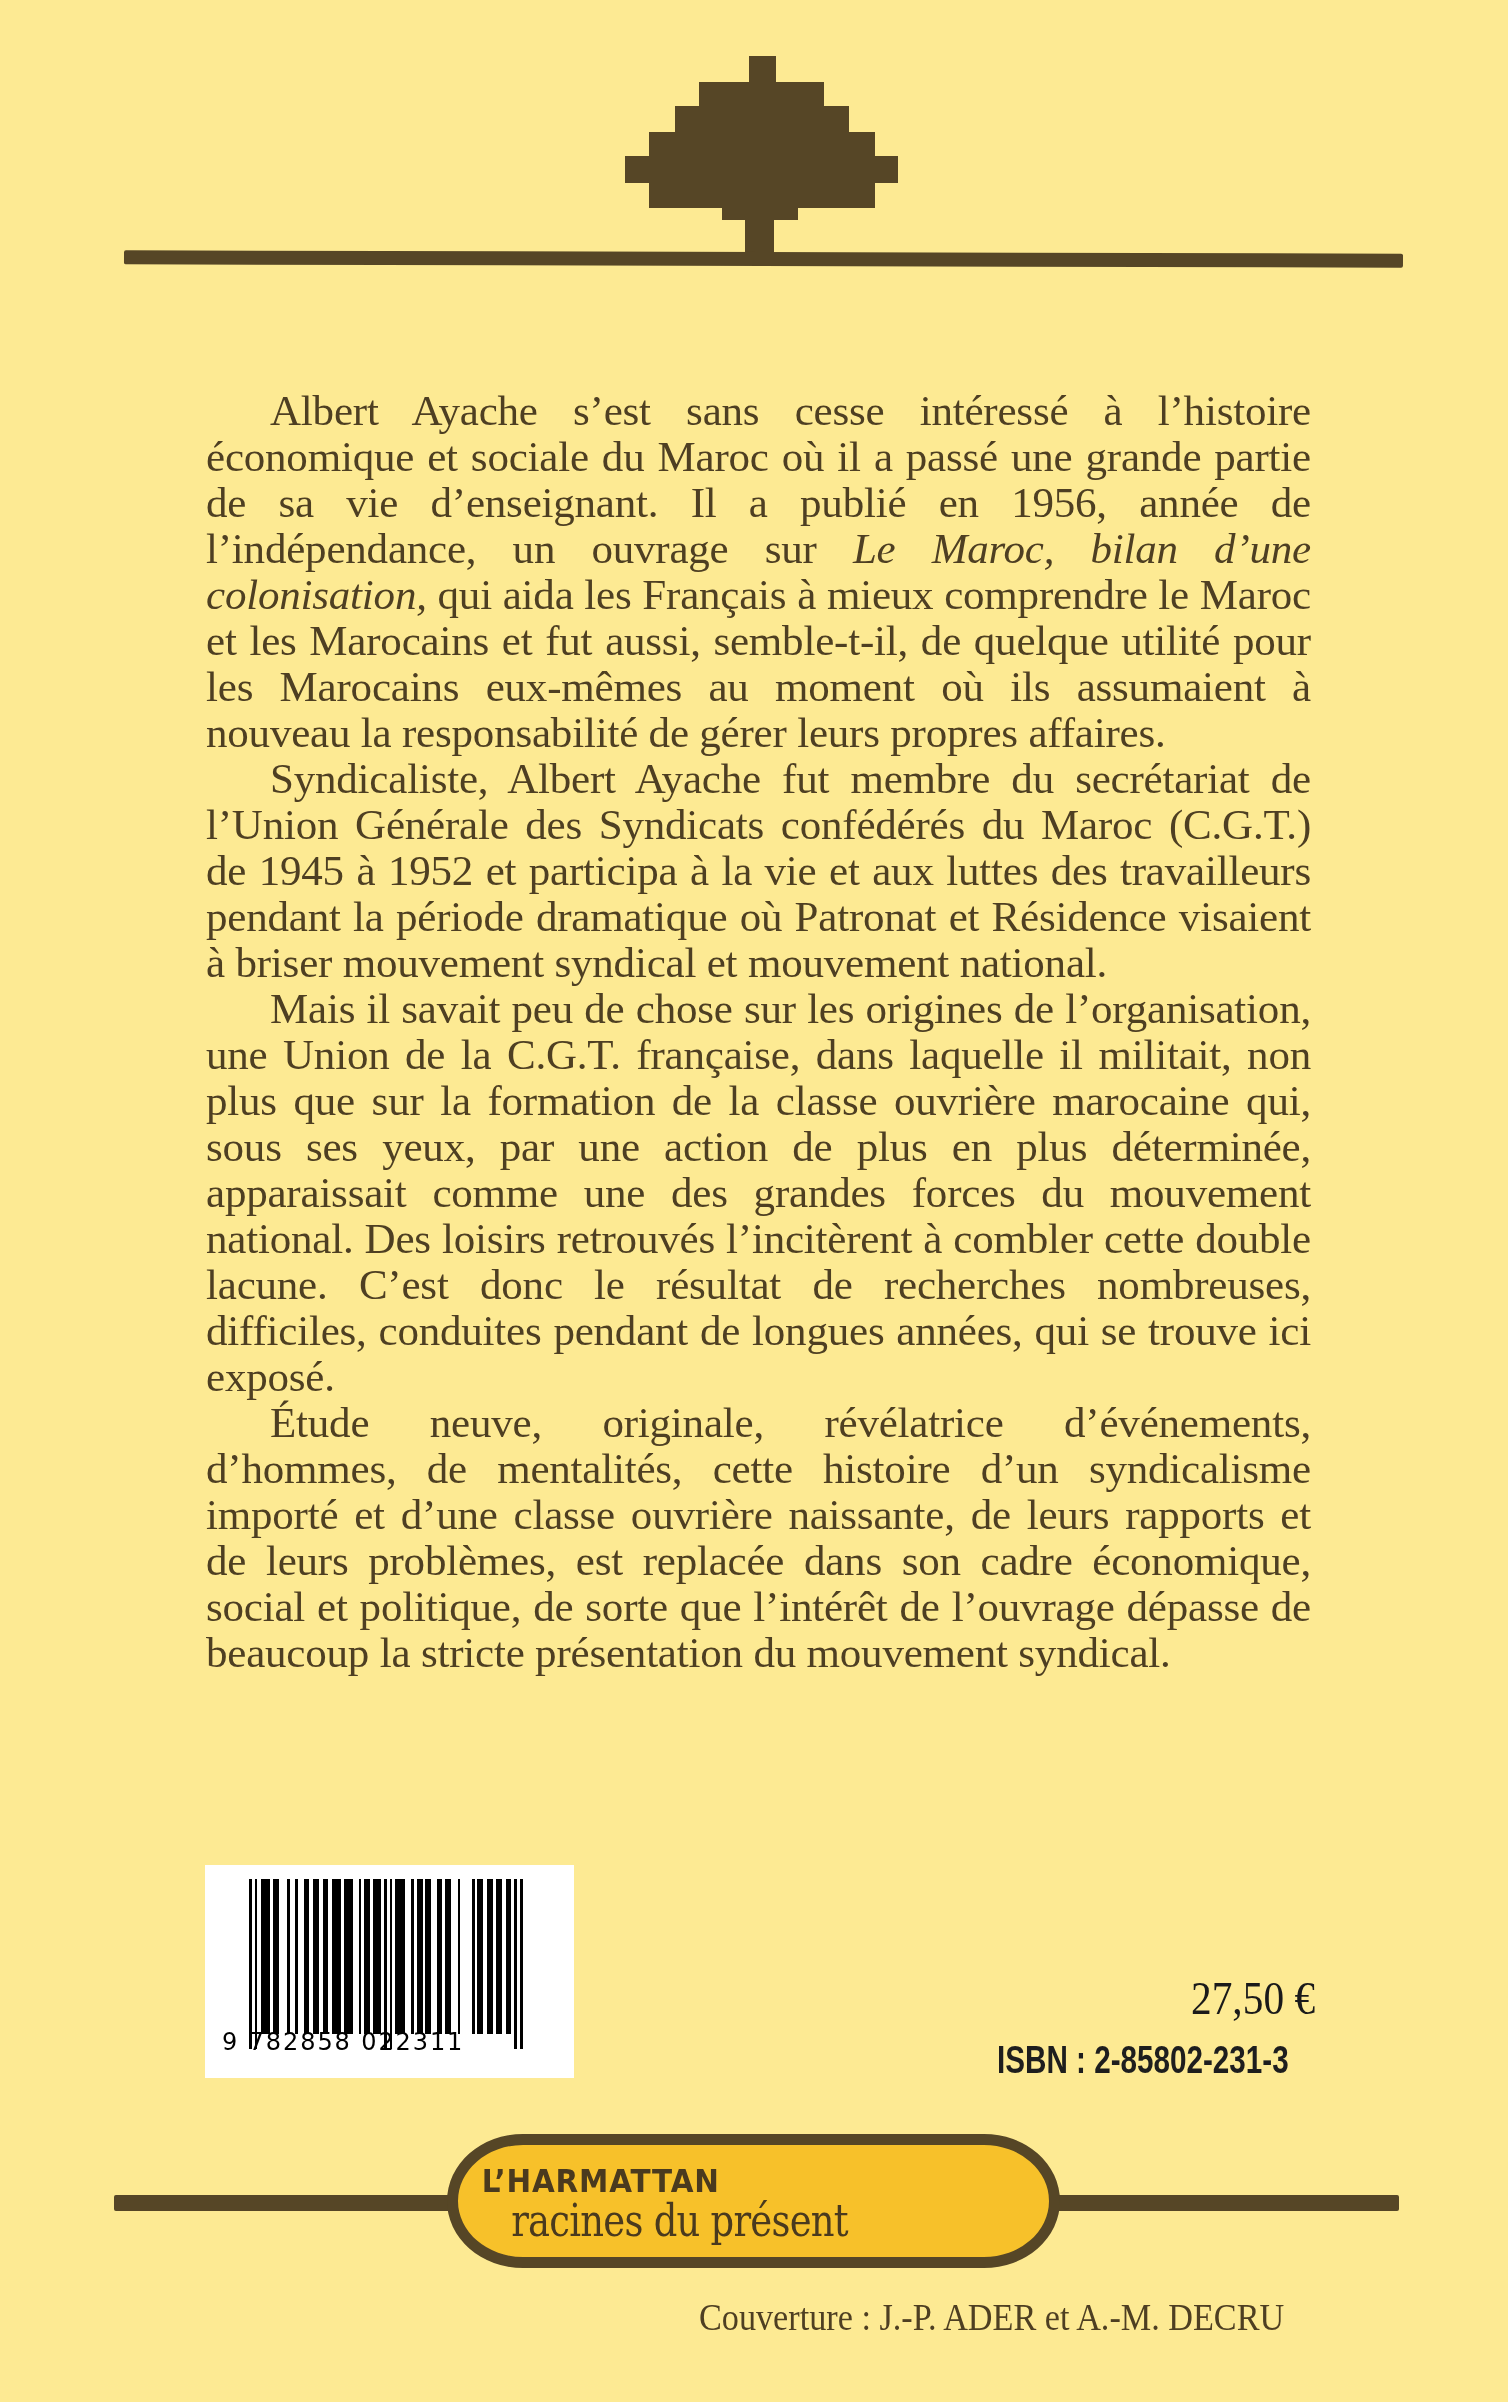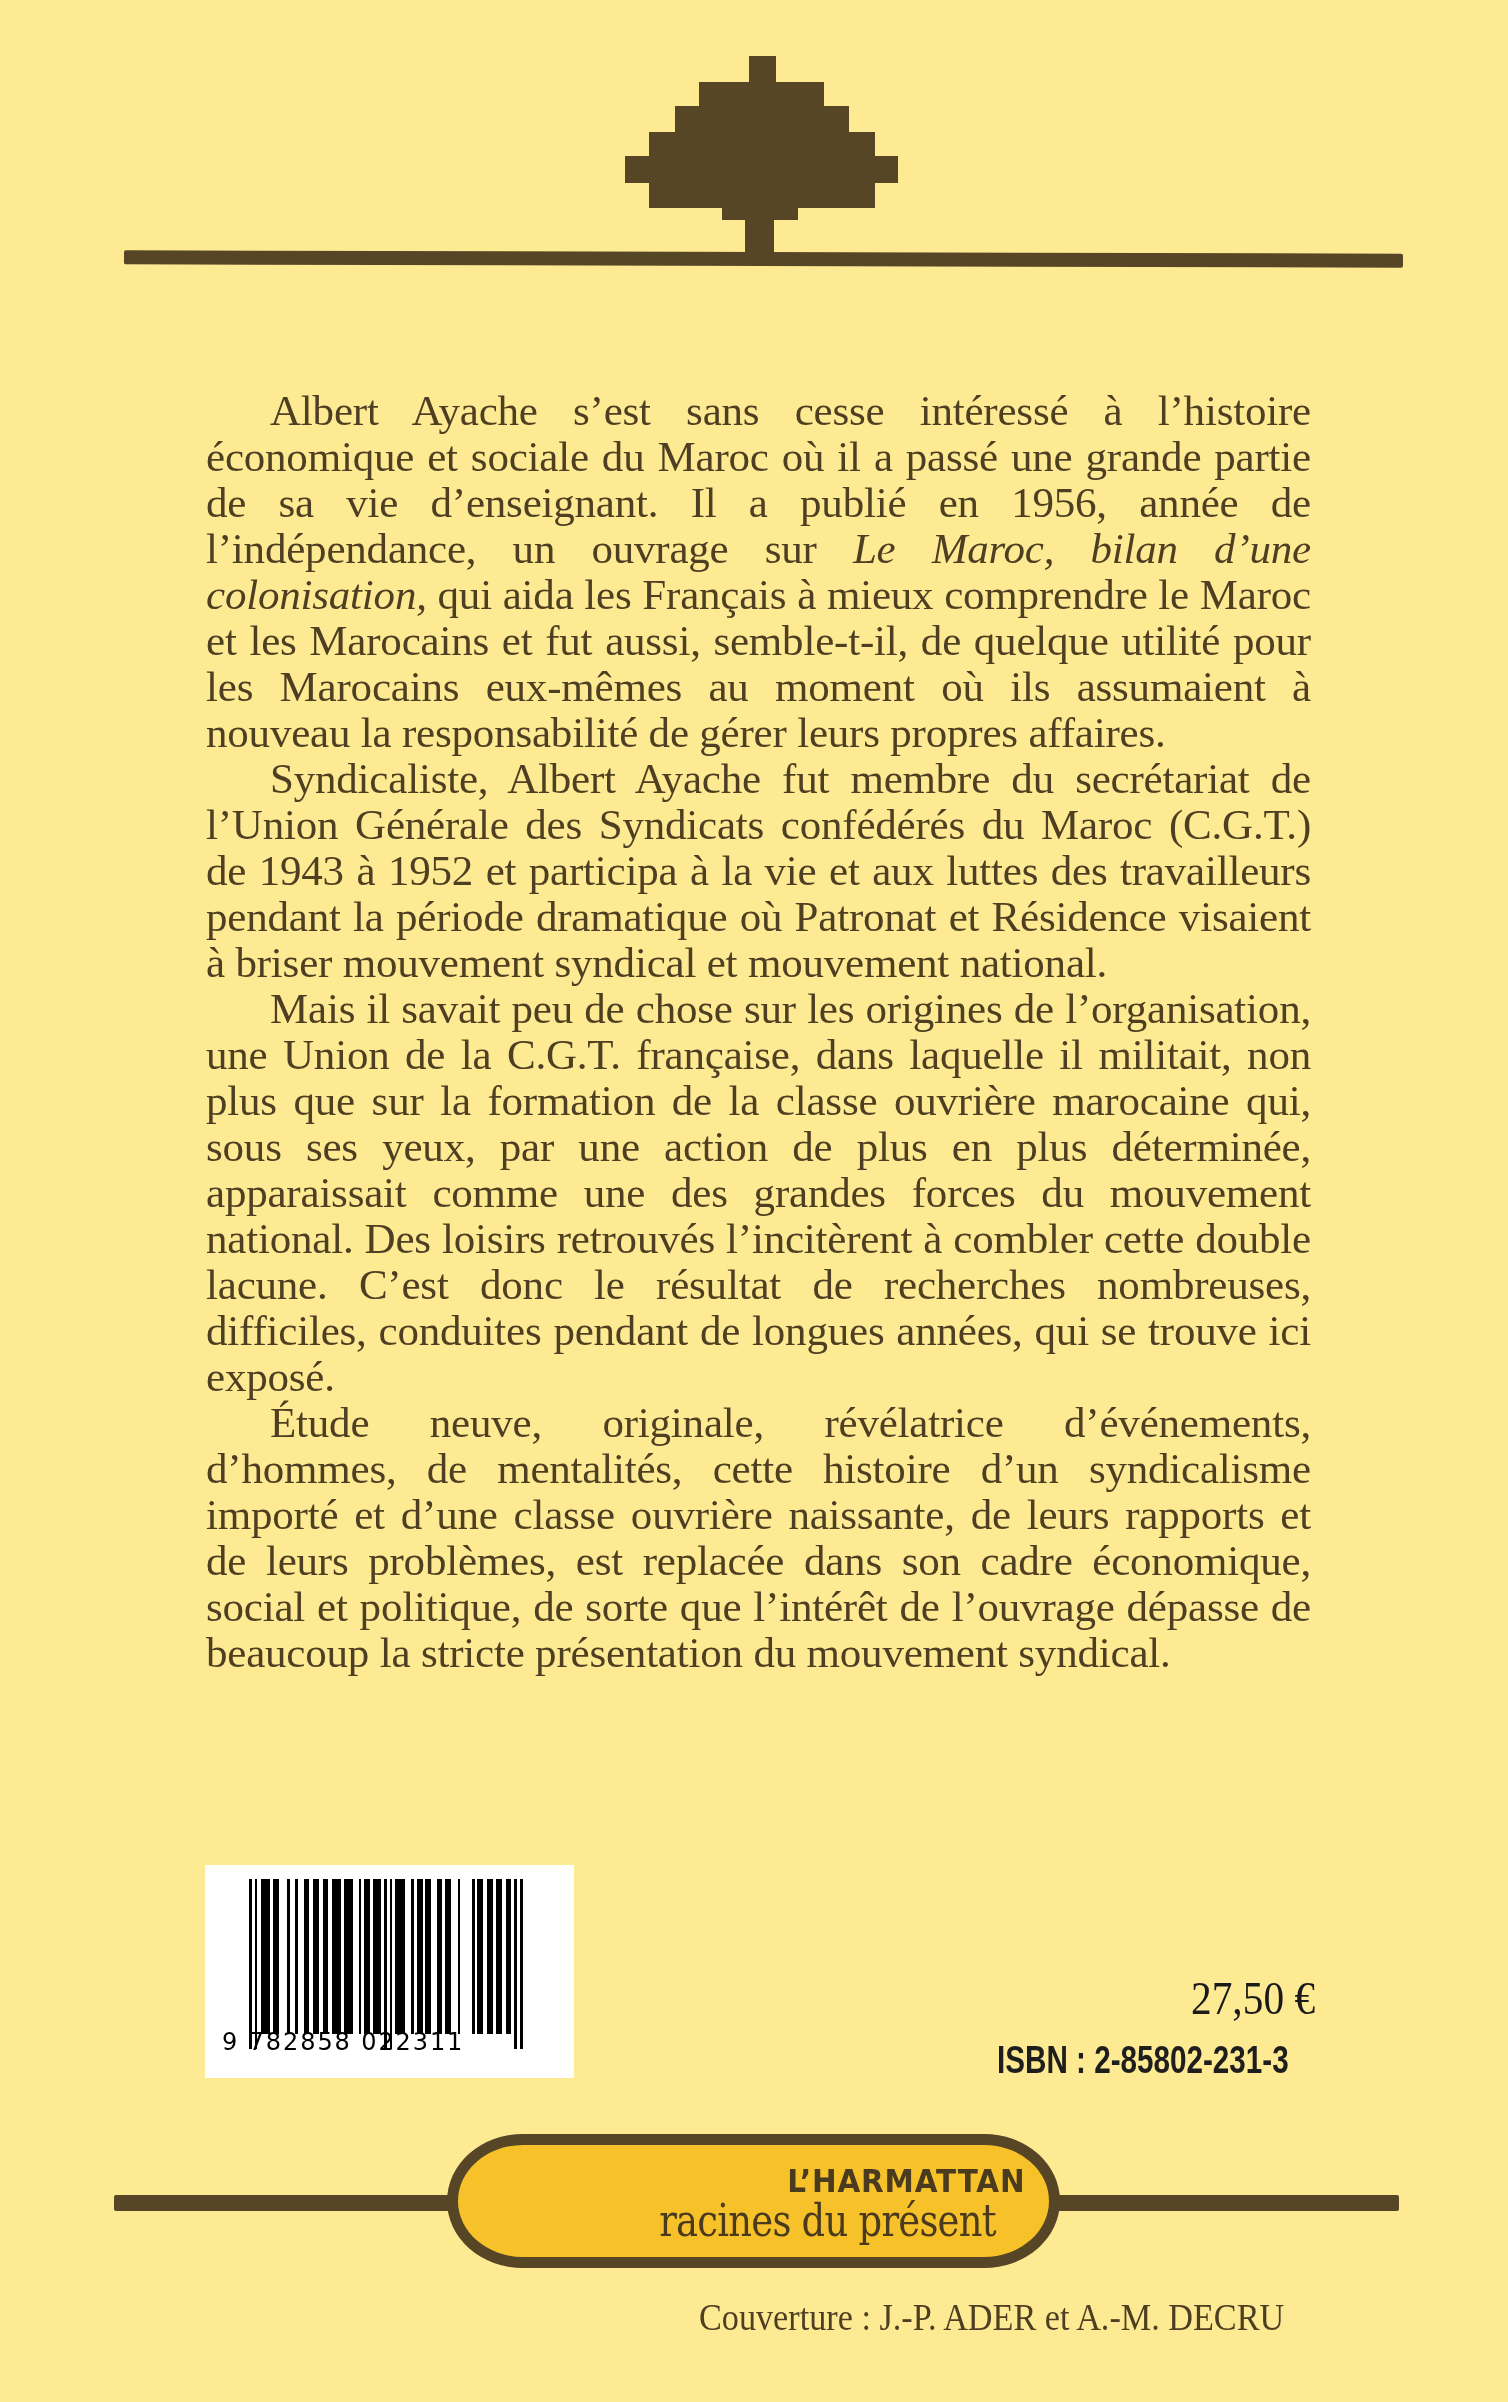--- a/index.html
+++ b/index.html
@@ -56,21 +56,21 @@
   }
 
   
   .bottom-rule {
     position: absolute; left: 114px; top: 2195px; width: 1285px; height: 16px;
     background: #564626; border-radius: 1.9px;
   }
   .logo-pill {
     position: absolute; left: 447px; top: 2134px; width: 613px; height: 134px;
     background: #F7C12A; border: 11.4px solid #564626; border-radius: 76px / 67px;
-    box-sizing: border-box; text-align: right;
+    box-sizing: border-box; text-align: left;
   }
   .logo-brand {
     position: absolute; left: 0; right: 0; top: 17px;
     font-family: "DejaVu Sans", sans-serif; font-weight: bold; font-size: 32px;
     letter-spacing: 0.9px; color: #4A3A1E; transform: scaleX(0.92);
   }
   .logo-series {
     position: absolute; left: 0; right: 0; top: 49px;
     font-family: "DejaVu Serif", serif; font-size: 45px; color: #4A3A1E;
     transform: scaleX(0.82); letter-spacing: -0.9px;
@@ -95,21 +95,21 @@
     <div class="tree-block" style="left:625px;top:156px;width:273px;height:26.5px;"></div>
     <div class="tree-block" style="left:649px;top:181px;width:226px;height:27.4px;"></div>
     <div class="tree-block" style="left:722px;top:206px;width:76px;height:14px;"></div>
     <div class="tree-block" style="left:745px;top:219px;width:29px;height:40px;"></div>
   </div>
   <div class="top-rule"></div>
 </div>
 
 <div class="text-block">
   <p><span>Albert Ayache s’est sans cesse intéressé à l’histoire économique et sociale du Maroc où il a passé une grande partie de sa vie d’enseignant. Il a publié en 1956, année de l’indépendance, un ouvrage sur </span><em>Le Maroc, bilan d’une colonisation,</em><span> qui aida les Français à mieux comprendre le Maroc et les Marocains et fut aussi, semble-t-il, de quelque utilité pour les Marocains eux-mêmes au moment où ils assumaient à nouveau la responsabilité de gérer leurs propres affaires.</span></p>
-  <p>Syndicaliste, Albert Ayache fut membre du secrétariat de l’Union Générale des Syndicats confédérés du Maroc (C.G.T.) de 1943 à 1952 et participa à la vie et aux luttes des travailleurs pendant la période dramatique où Patronat et Résidence visaient à briser mouvement syndical et mouvement national.</p>
+  <p>Syndicaliste, Albert Ayache fut membre du secrétariat de l’Union Générale des Syndicats confédérés du Maroc (C.G.T.) de 1945 à 1952 et participa à la vie et aux luttes des travailleurs pendant la période dramatique où Patronat et Résidence visaient à briser mouvement syndical et mouvement national.</p>
   <p>Mais il savait peu de chose sur les origines de l’organisation, une Union de la C.G.T. française, dans laquelle il militait, non plus que sur la formation de la classe ouvrière marocaine qui, sous ses yeux, par une action de plus en plus déterminée, apparaissait comme une des grandes forces du mouvement national. Des loisirs retrouvés l’incitèrent à combler cette double lacune. C’est donc le résultat de recherches nombreuses, difficiles, conduites pendant de longues années, qui se trouve ici exposé.</p>
   <p>Étude neuve, originale, révélatrice d’événements, d’hommes, de mentalités, cette histoire d’un syndicalisme importé et d’une classe ouvrière naissante, de leurs rapports et de leurs problèmes, est replacée dans son cadre économique, social et politique, de sorte que l’intérêt de l’ouvrage dépasse de beaucoup la stricte présentation du mouvement syndical.</p>
 </div>
 
 <div class="barcode-box">
   <div class="barcode-bars">
     <span class="guard" style="width:2.8px;margin-right:2.8px"></span>
     <span class="guard" style="width:2.8px;margin-right:3.8px"></span>
     <span style="width:8.5px;margin-right:3.8px"></span>
     <span style="width:5.7px;margin-right:7.6px"></span>

